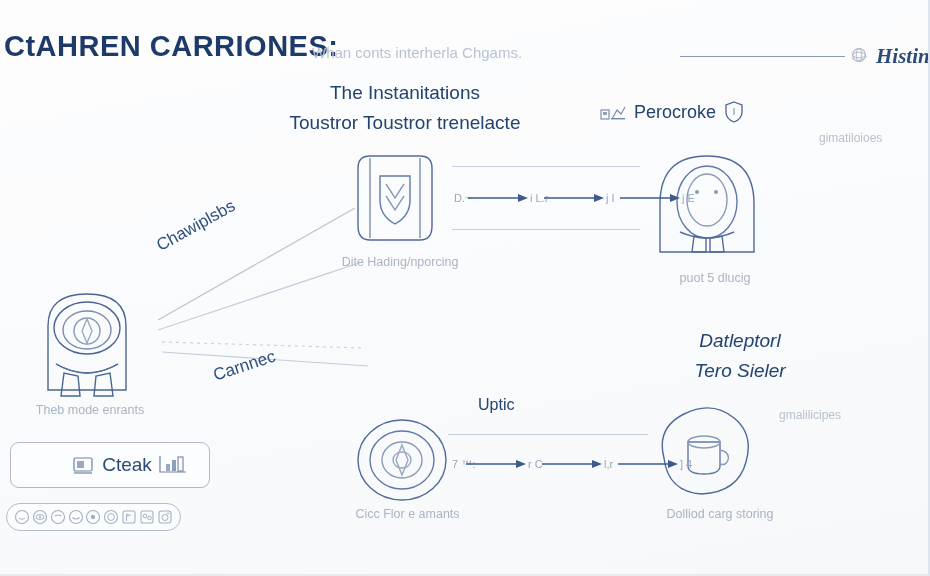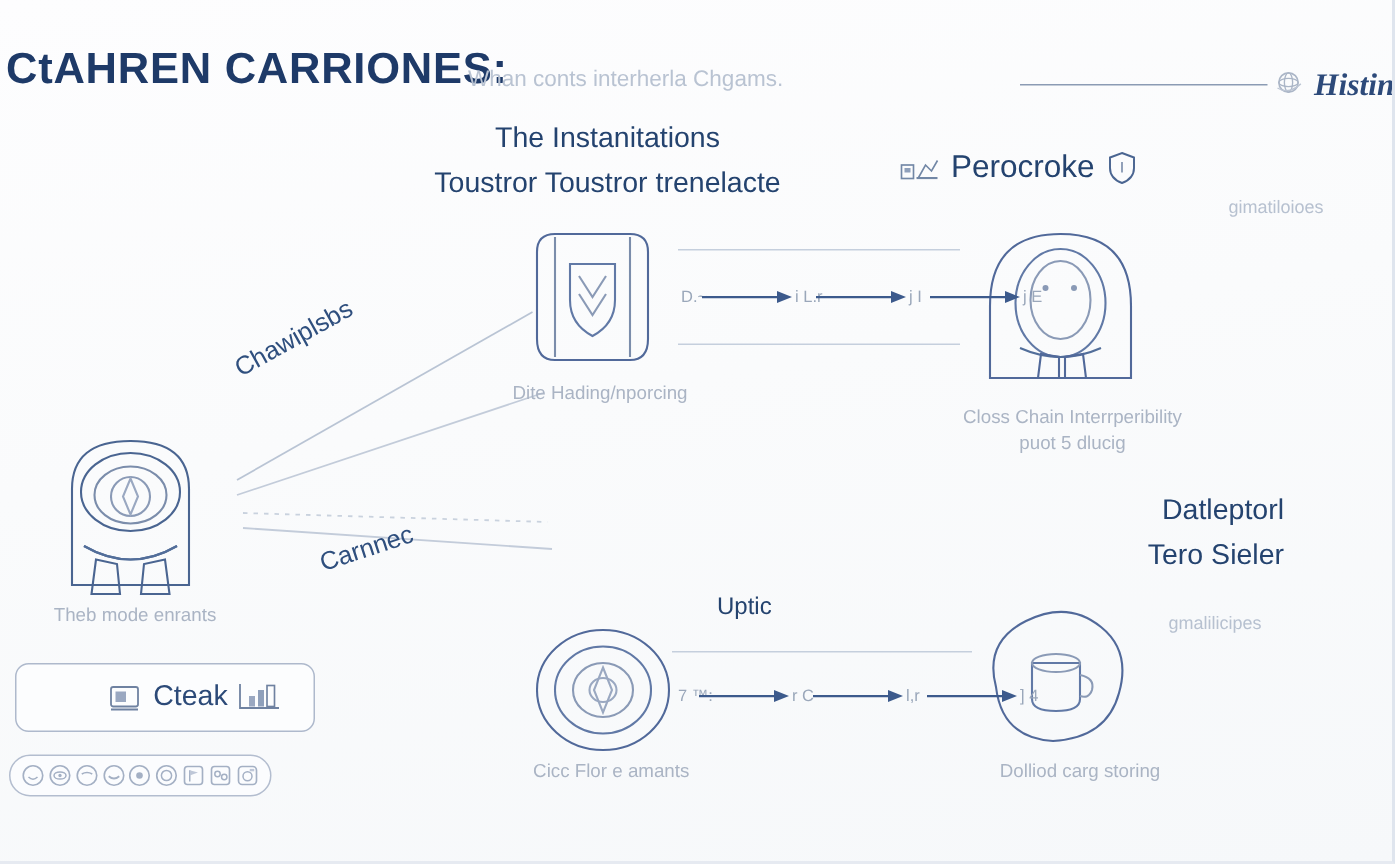--- a/index.html
+++ b/index.html
@@ -85,24 +85,24 @@
   }
   .heading-top-mid { left: 255px; top: 78px; width: 300px; }
   .heading-mid-right {
     position: absolute;
     left: 600px;
     top: 100px;
     display: flex;
     align-items: center;
     gap: 8px;
     color: #24436f;
-    font-size: 21px;
-    white-space: nowrap;
-  }
-  .heading-lower-right { left: 656px; top: 326px; width: 200px; text-align: right; }
+    font-size: 18px;
+    white-space: nowrap;
+  }
+  .heading-lower-right { left: 640px; top: 326px; width: 200px; text-align: center; font-style: italic; }
 
   .muted-note {
     position: absolute;
     font-size: 12px;
     color: #b7c1d0;
     white-space: nowrap;
   }
   .note-top-right { left: 819px; top: 131px; }
   .note-mid-right { left: 779px; top: 408px; }
 
@@ -284,21 +284,20 @@
       <ellipse cx="57" cy="54" rx="30" ry="36" stroke="#6179a6"></ellipse>
       <ellipse cx="57" cy="52" rx="20" ry="26" stroke="#8a9ab6"></ellipse>
       <path d="M30 84 Q57 96 84 84" stroke="#526e9a"></path>
       <path d="M44 88 L42 104 L56 104 L56 90 Z"></path>
       <path d="M60 90 L60 104 L74 104 L72 88 Z"></path>
       <circle cx="47" cy="44" r="2" fill="#8a9ab6" stroke="none"></circle>
       <circle cx="66" cy="44" r="2" fill="#8a9ab6" stroke="none"></circle>
     </g>
   </svg>
   <div class="node-caption" style="left:600px; top:270px; width:230px;">
-    <div>Closs Chain Interrperibility</div>
     <div>puot 5 dlucig</div>
   </div>
 
   <svg class="sketch" style="left:350px; top:415px; width:105px; height:90px;" viewBox="0 0 105 90">
     <g fill="none" stroke="#51699a" stroke-width="1.4">
       <ellipse cx="52" cy="45" rx="44" ry="40"></ellipse>
       <ellipse cx="52" cy="45" rx="32" ry="29" stroke="#6179a6"></ellipse>
       <ellipse cx="52" cy="45" rx="20" ry="18" stroke="#8a9ab6"></ellipse>
       <ellipse cx="52" cy="45" rx="9" ry="8" stroke="#9aa8c1"></ellipse>
       <path d="M52 30 L58 45 L52 60 L46 45 Z" stroke="#9aa8c1"></path>

